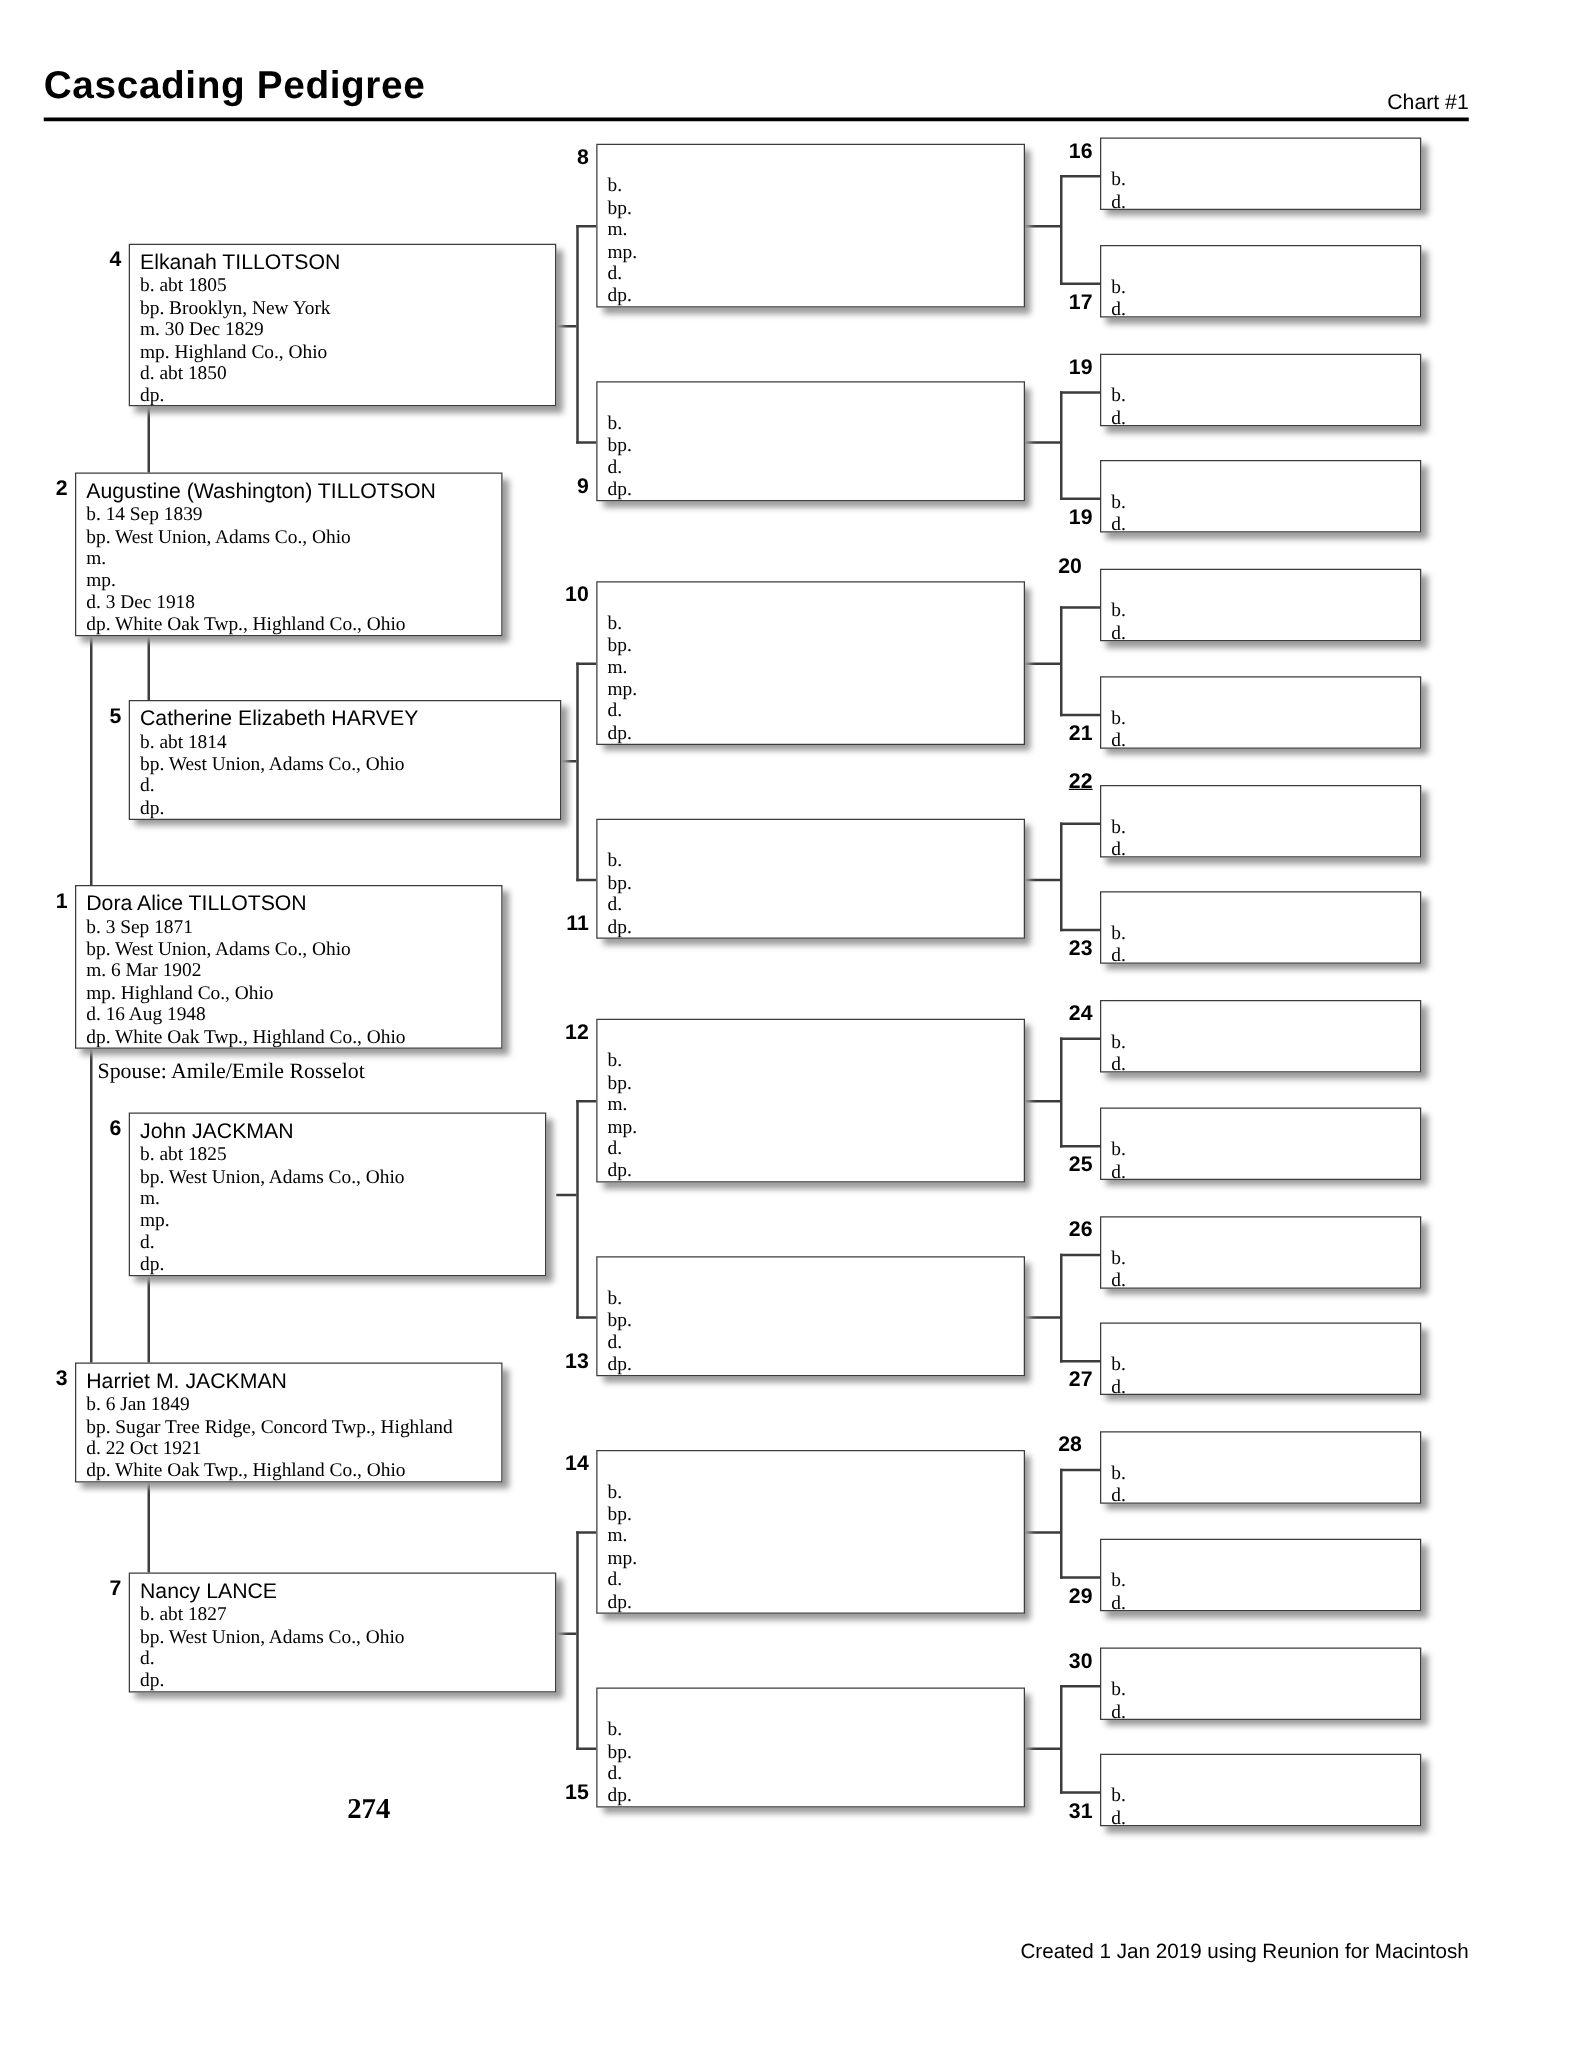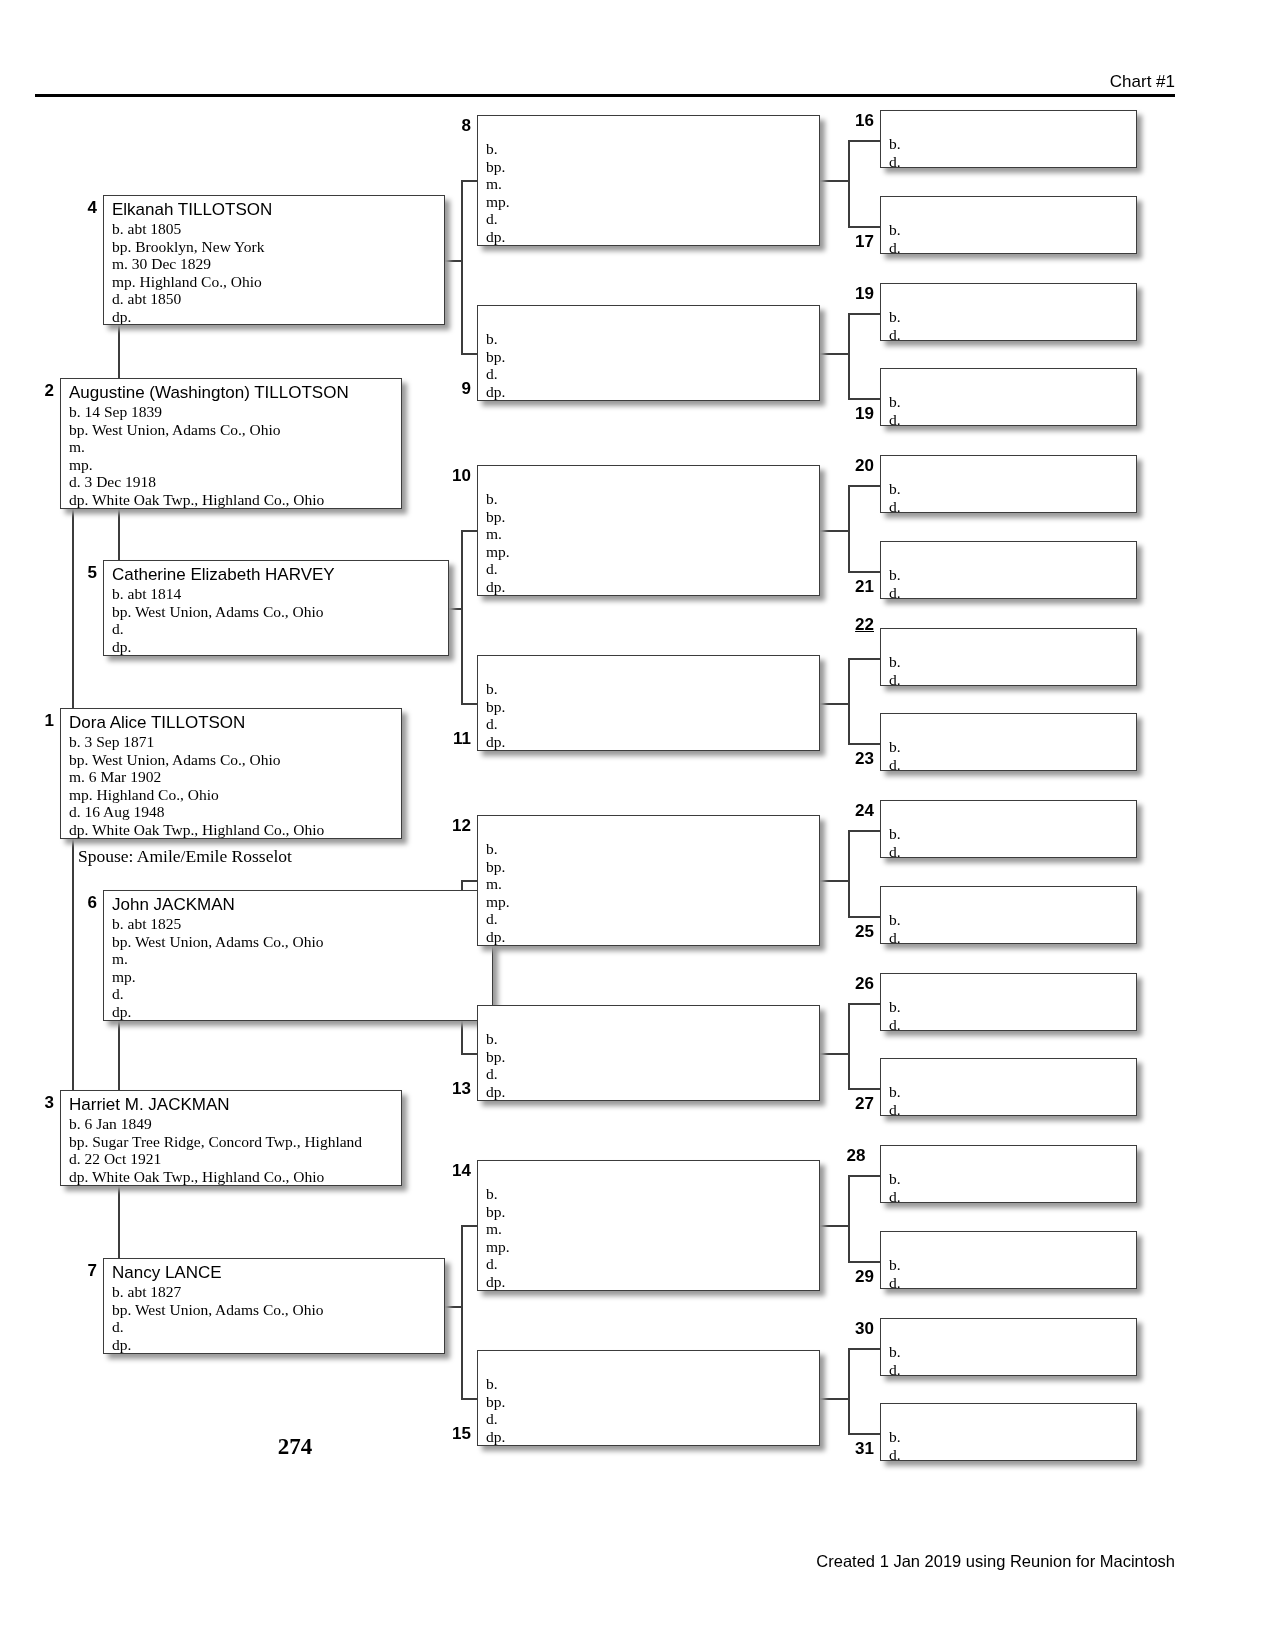--- a/index.html
+++ b/index.html
@@ -46,20 +46,21 @@
     font-size:23px; font-weight:bold; font-family:"Liberation Serif", serif;
   }
   .created-note {
     position:absolute; right:100px; top:1552px; font-size:16.5px;text-align:right;
   }
 </style>
 </head>
 <body>
 
 <div class="page">
+  <div class="title">Cascading Pedigree</div>
   <div class="chart-label">Chart #1</div>
   <div class="title-rule"></div>
 
   <div id="connector-layer">
       <div class="vline" style="left: 118px; top: 325px; height: 54px;"></div>
       <div class="vline" style="left: 118px; top: 509px; height: 52px;"></div>
       <div class="vline" style="left: 72px; top: 509px; height: 200px;"></div>
       <div class="vline" style="left: 72px; top: 839px; height: 252px;"></div>
       <div class="vline" style="left: 118px; top: 1021px; height: 70px;"></div>
       <div class="vline" style="left: 118px; top: 1186px; height: 73px;"></div>
@@ -152,21 +153,21 @@
       </div>
       <div class="num" style="left: 61px; top: 198px;">4</div>
       <div class="box" style="left: 103px; top: 560px; width: 346px; height: 96px;">
         <div class="name">Catherine Elizabeth HARVEY</div>
         <div class="detail">b. abt 1814</div>
         <div class="detail">bp. West Union, Adams Co., Ohio</div>
         <div class="detail">d.</div>
         <div class="detail">dp.</div>
       </div>
       <div class="num" style="left: 61px; top: 563px;">5</div>
-      <div class="box" style="left: 103px; top: 890px; width: 390px; height: 131px;">
+      <div class="box" style="left: 103px; top: 890px; width: 334px; height: 131px;">
         <div class="name">John JACKMAN</div>
         <div class="detail">b. abt 1825</div>
         <div class="detail">bp. West Union, Adams Co., Ohio</div>
         <div class="detail">m.</div>
         <div class="detail">mp.</div>
         <div class="detail">d.</div>
         <div class="detail">dp.</div>
       </div>
       <div class="num" style="left: 61px; top: 893px;">6</div>
       <div class="box" style="left: 103px; top: 1258px; width: 342px; height: 96px;">
@@ -271,21 +272,21 @@
         <div class="name">&nbsp;</div>
         <div class="detail">b.</div>
         <div class="detail">d.</div>
       </div>
       <div class="num" style="left: 838px; top: 404px;">19</div>
       <div class="box" style="left: 880px; top: 455px; width: 257px; height: 58px;">
         <div class="name">&nbsp;</div>
         <div class="detail">b.</div>
         <div class="detail">d.</div>
       </div>
-      <div class="num" style="left: 838px; top: 456px;">20</div>
+      <div class="num" style="left: 838px; top: 443px; text-align: center;">20</div>
       <div class="box" style="left: 880px; top: 541px; width: 257px; height: 58px;">
         <div class="name">&nbsp;</div>
         <div class="detail">b.</div>
         <div class="detail">d.</div>
       </div>
       <div class="num" style="left: 838px; top: 577px;">21</div>
       <div class="box" style="left: 880px; top: 628px; width: 257px; height: 58px;">
         <div class="name">&nbsp;</div>
         <div class="detail">b.</div>
         <div class="detail">d.</div>

